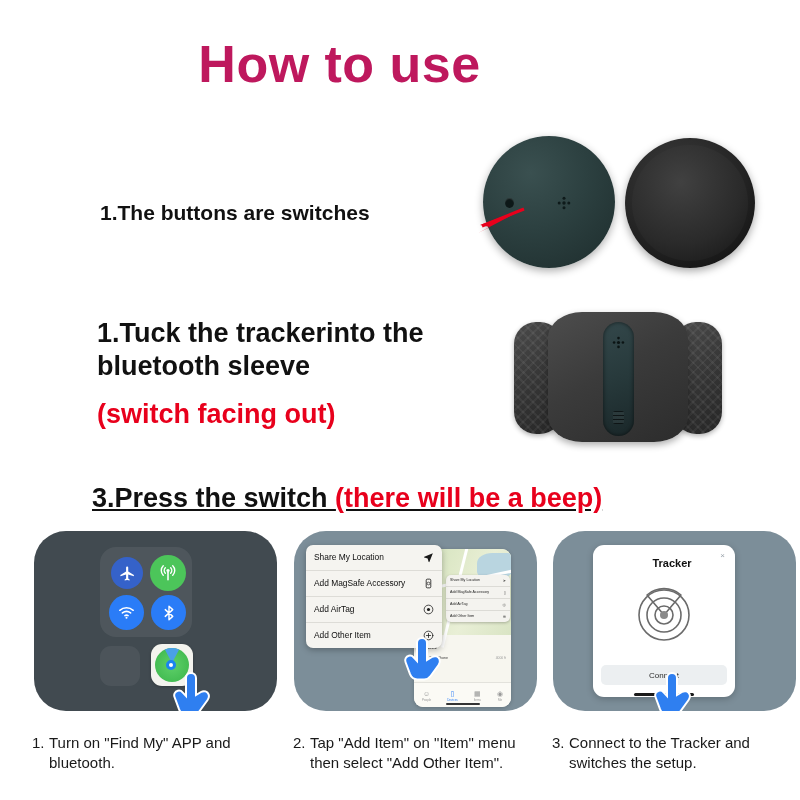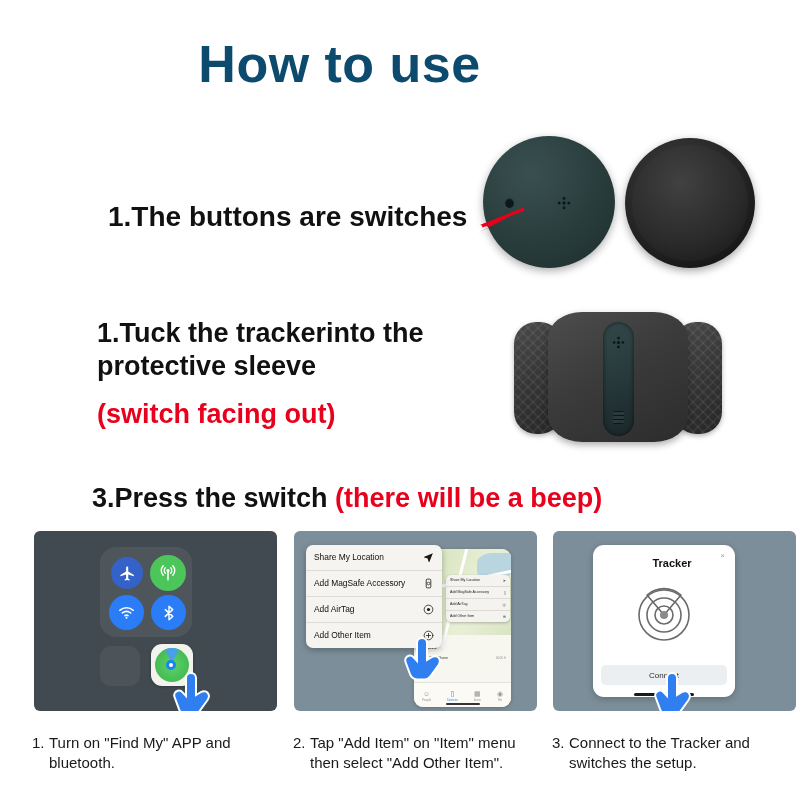--- a/index.html
+++ b/index.html
@@ -18,35 +18,35 @@
 
   
   .page-title {
     position: absolute;
     top: 38px;
     left: 0;
     width: 679px;
     text-align: center;
     font-size: 52px;
     font-weight: bold;
-    color: #0c4a6e;
+    color: #be185d;
     letter-spacing: 0.5px;
     line-height: 1;
   }
 
   
   .step-text {
     position: absolute;
     font-weight: bold;
     color: #111111;
     line-height: 1.22;
   }
-  .step1 { top: 200px; left: 108px; font-size: 28px; white-space: nowrap; }
+  .step1 { top: 200px; left: 100px; font-size: 21px; white-space: nowrap; }
   .step2 { top: 317px; left: 97px;  font-size: 27px; width: 420px; }
-  .step3 { top: 482px; left: 92px;  font-size: 27px; white-space: nowrap; }
+  .step3 { top: 482px; left: 92px;  font-size: 27px; white-space: nowrap; text-decoration: underline; }
   .red   { color: #e8001c; }
   .step2 .red { display: block; margin-top: 15px; }
 
   
   .tracker-front {
     position: absolute;
     left: 483px; top: 136px;
     width: 132px; height: 132px;
     border-radius: 50%;
     background: radial-gradient(circle at 36% 28%, #3a5050 0%, #2c4040 45%, #1d2c2c 100%);
@@ -135,21 +135,21 @@
     background: repeating-linear-gradient(to bottom, rgba(0,0,0,.55) 0 1.5px, rgba(255,255,255,.05) 1.5px 4px);
     border-radius: 2px;
   }
 
   
   .panel {
     position: absolute;
     top: 531px;
     width: 243px;
     height: 180px;
-    border-radius: 6px;
+    border-radius: 32px;
     overflow: hidden;
   }
   #panel-1 { left: 34px;  background: #414a50; }
   #panel-2 { left: 294px; background: #7c8e99; }
   #panel-3 { left: 553px; background: #7c8e99; }
 
   
   .cc-group {
     position: absolute;
     left: 66px; top: 16px;
@@ -384,21 +384,21 @@
 </div>
 <div class="tracker-back"></div>
 
 <svg class="red-arrow" viewBox="0 0 60 34">
   <path d="M58 4 L14 20 L24 22 L12 28 Z" fill="#e8001c"></path>
   <path d="M58 4 L16 21" stroke="#e8001c" stroke-width="3" fill="none"></path>
 </svg>
 
 <div class="step-text step2">
   <span>1.Tuck the trackerinto the</span>
-  <span>protective sleeve</span>
+  <span>bluetooth sleeve</span>
   <span class="red">(switch facing out)</span>
 </div>
 
 <div class="sleeve-wrap">
   <div class="sleeve-flap left"></div>
   <div class="sleeve-flap right"></div>
   <div class="sleeve-body">
     <div class="sleeve-slot">
       <div class="speaker2">
         <svg viewBox="0 0 16 16" width="15" height="15">

